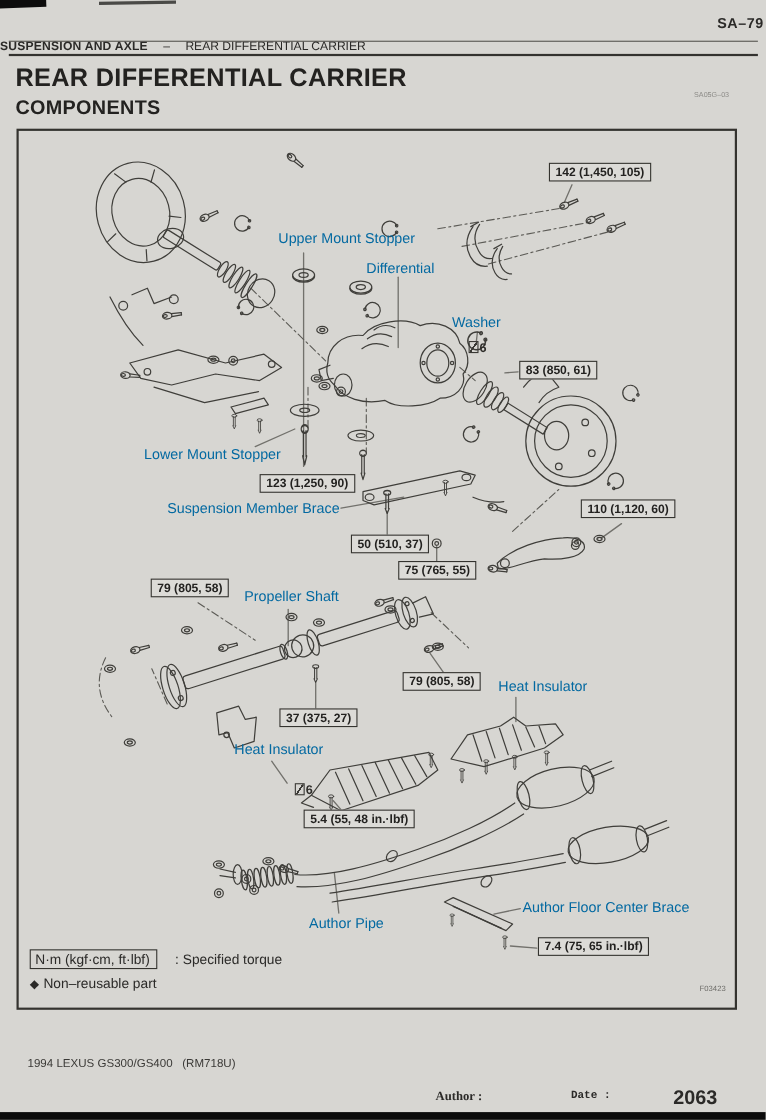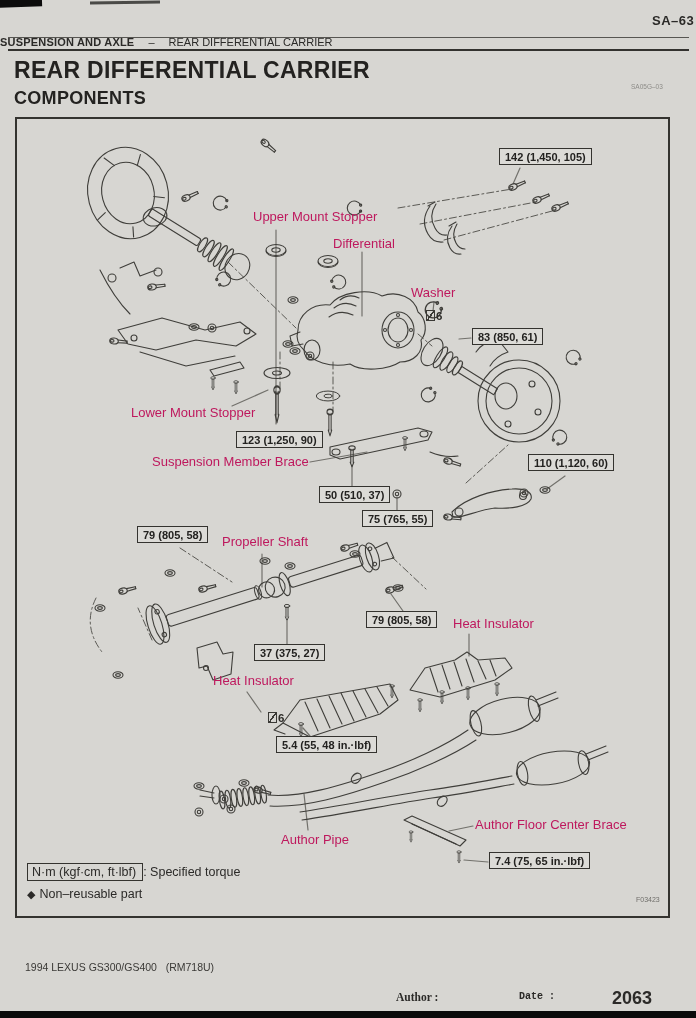--- a/index.html
+++ b/index.html
@@ -21,49 +21,49 @@
   .hdr-text .sep{margin:0 14px;}
   .title{left:14px;top:57px;font-size:23px;font-weight:bold;letter-spacing:.3px;color:#232220;}
   .subtitle{left:14px;top:88px;font-size:18px;font-weight:bold;letter-spacing:.3px;color:#232220;}
   .rev-code{left:631px;top:83px;font-size:6.5px;color:#8d8c88;}
   .smudge{left:-4px;top:-3px;width:46px;height:10px;background:#0c0c0c;transform:rotate(-2deg);}
   .smudge2{left:90px;top:1px;width:70px;height:3px;background:#4a4a47;transform:rotate(-1deg);}
   
   .frame{left:15px;top:117px;width:651px;height:797px;border:2px solid #34332f;background:transparent;}
   svg.art{position:absolute;left:0;top:0;width:696px;height:1018px;pointer-events:none;}
   
-  .plabel{font-size:13px;color:#be185d;}
+  .plabel{font-size:13px;color:#0369a1;}
   
   .tq{border:1.5px solid #34332f;background:#dcdbd7;font-size:11px;font-weight:bold;
       padding:2px 5px 1px 5px;color:#232220;}
   
   .mark6{font-size:11.5px;font-weight:bold;color:#2e2d2a;}
   .sq{display:inline-block;width:7px;height:9px;border:1.2px solid #3a3935;vertical-align:-1px;
       background:linear-gradient(125deg,transparent 44%,#3a3935 44%,#3a3935 58%,transparent 58%);margin-right:1px;}
   
   .legend-line1{left:27px;top:863px;font-size:12.5px;}
   .legend-box{border:1.3px solid #34332f;padding:1px 6px 1px 4px;display:inline-block;}
-  .legend-desc{margin-left:0;}
+  .legend-desc{margin-left:16px;}
   .legend-line2{left:27px;top:887px;font-size:12.5px;}
   .diamond{font-size:11px;margin-right:4px;}
   .fig-code{left:636px;top:896px;font-size:7px;color:#6f6e6a;}
   
   .model{left:25px;top:961px;font-size:10.5px;color:#3a3936;white-space:pre;}
   .author{left:396px;top:991px;font-size:11.5px;font-weight:bold;font-family:"Liberation Serif",serif;}
   .date{left:519px;top:991px;font-size:10px;font-weight:bold;font-family:Liberation Mono, monospace;}
   .pagenum{left:612px;top:988px;font-size:18px;font-weight:bold;}
   .botbar{left:0;top:1011px;width:696px;height:7px;background:#0b0b0b;}
 </style>
 </head>
 <body>
 
 <div class="abs smudge"></div>
 <div class="abs smudge2"></div>
 
-<div class="abs page-code">SA–63</div>
+<div class="abs page-code">SA–79</div>
 <div class="abs hdr-rule1"></div>
 <div class="abs hdr-text">
   <b>SUSPENSION AND AXLE</b><span class="sep">–</span><span>REAR DIFFERENTIAL CARRIER</span>
 </div>
 <div class="abs hdr-rule2"></div>
 <div class="abs title">REAR DIFFERENTIAL CARRIER</div>
 <div class="abs subtitle">COMPONENTS</div>
 <div class="abs rev-code">SA05G–03</div>
 
 <div class="abs frame"></div>

